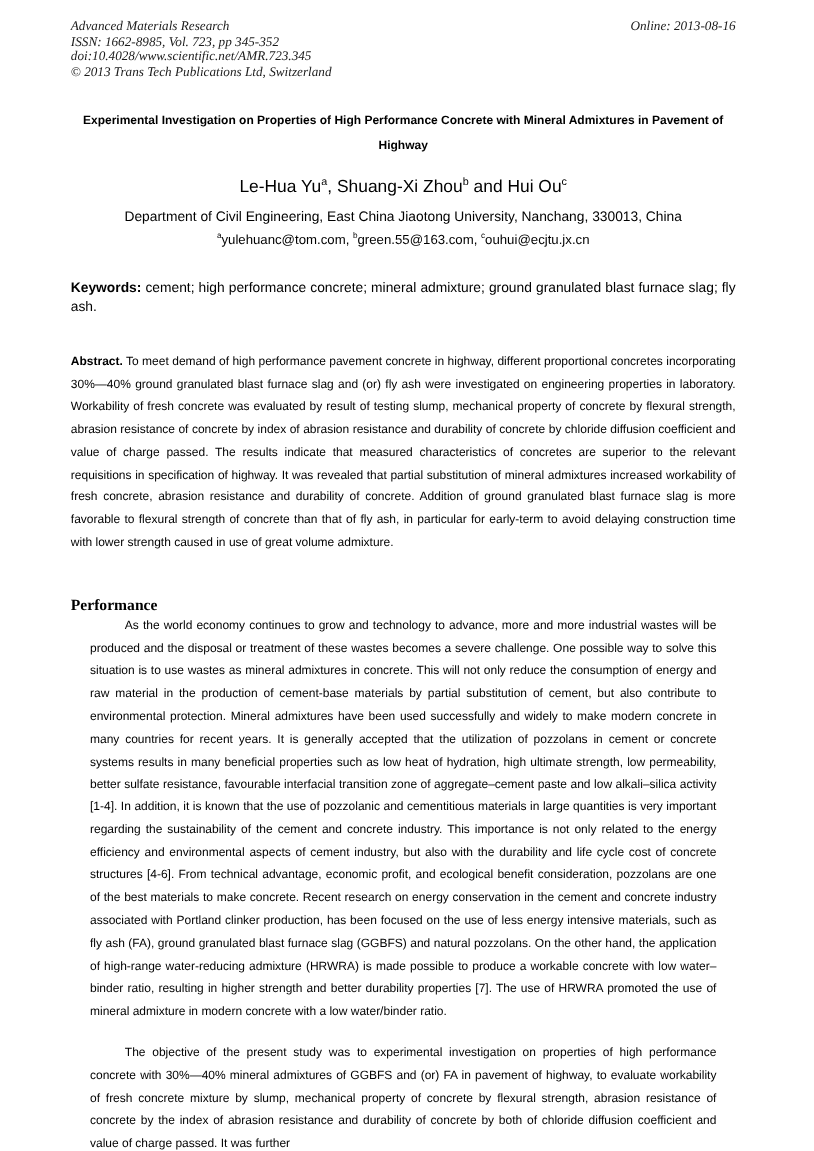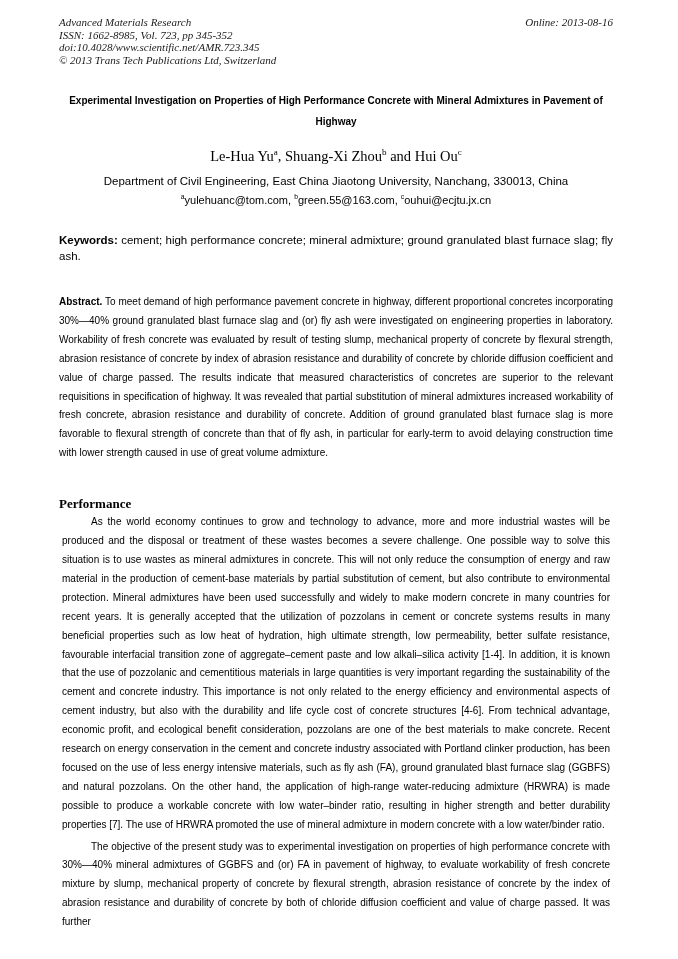--- a/index.html
+++ b/index.html
@@ -37,21 +37,21 @@
     font-family: "Liberation Sans", "DejaVu Sans", sans-serif;
     font-weight: bold;
     font-size: 10px;
     line-height: 21px;
     text-align: center;
     margin: 24px 0 0 0;
     padding: 0 4px;
     color: #000000;
   }
   .authors {
-    font-family: Liberation Serif, serif;
+    font-family: Liberation Sans, sans-serif;
     font-size: 14.5px;
     line-height: 18px;
     text-align: center;
     margin: 15px 0 0 0;
     color: #000000;
   }
   .authors sup, .emails sup {
     font-size: 62%;
     vertical-align: super;
     line-height: 0;
@@ -96,21 +96,21 @@
   .abstract .ab-label { font-weight: bold; }
   .section-heading {
     font-family: "Liberation Serif", "DejaVu Serif", serif;
     font-weight: bold;
     font-size: 13px;
     line-height: 17px;
     margin: 32px 0 0 0;
     color: #000000;
   }
   .intro-para {
-    margin: 3px;
+    margin: 16px;
     text-indent: 29px;
   }
   .intro-para.first { margin-top: 1px; }
 </style>
 </head>
 <body>
 
 <div class="page">
 
   <div class="pub-header">

